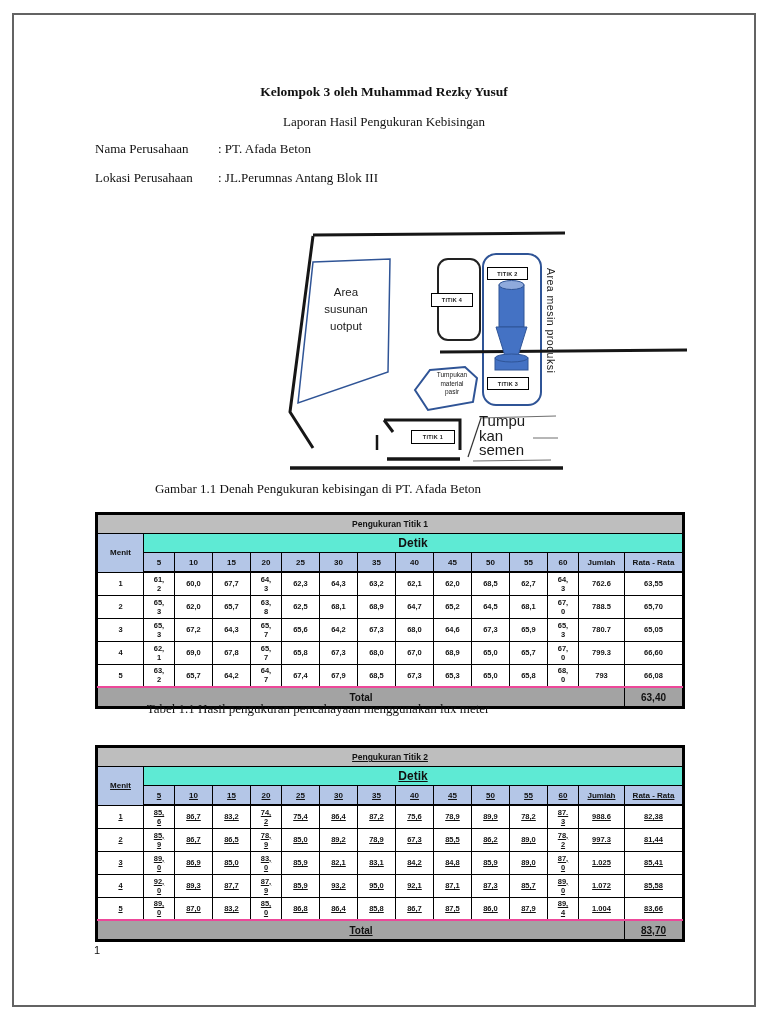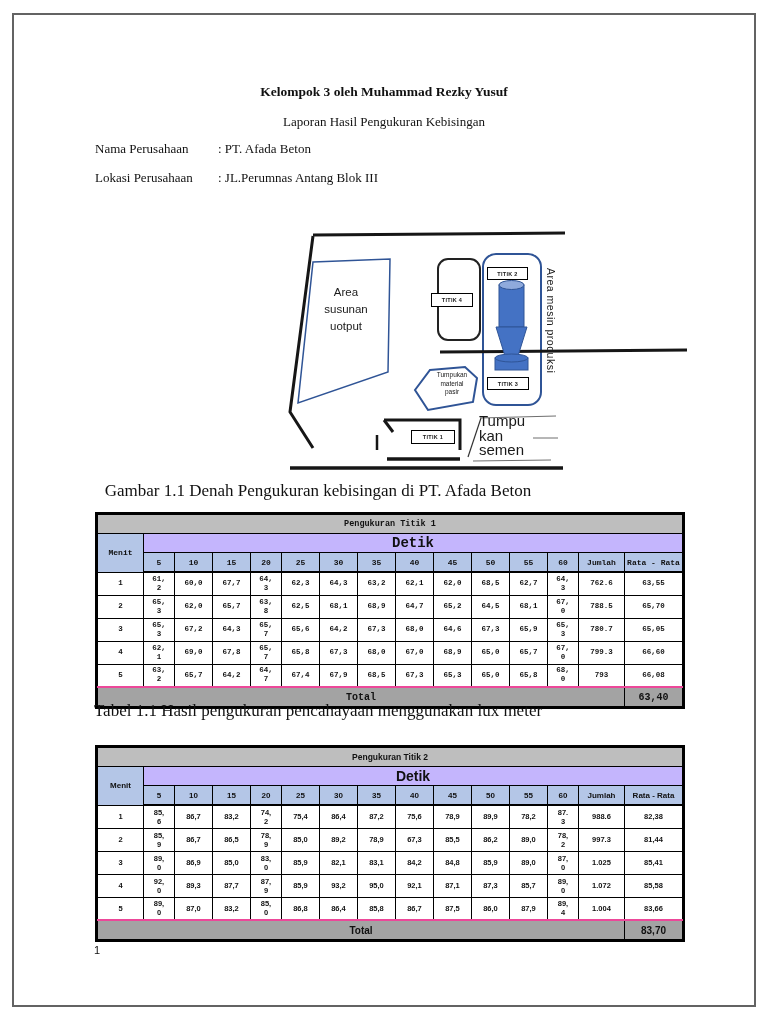--- a/index.html
+++ b/index.html
@@ -9,21 +9,21 @@
   }
   .page-frame{position:absolute;left:12px;top:13px;right:12px;bottom:17px;
     border:2px solid #636363;pointer-events:none;}
   
   .doc-title{position:absolute;left:0;top:84px;width:768px;text-align:center;
     font-weight:bold;font-size:13.5px;}
   .doc-subtitle{position:absolute;left:0;top:114px;width:768px;text-align:center;font-size:13px;}
   .info-block{position:absolute;left:95px;top:141px;font-size:13px;}
   .info-line{height:29px;display:flex;}
   .info-label{width:123px;display:inline-block;}
-  .caption{position:absolute;left:0;width:636px;text-align:center;font-size:17px;}
+  .caption{position:absolute;left:0;width:636px;text-align:center;font-size:13px;}
   .cap-gambar{top:481px;}
   .cap-tabel1{top:701px;}
   .page-number{position:absolute;left:94px;top:944px;font-size:11px;
     font-family:"Liberation Sans", sans-serif;}
   
   .diagram{position:absolute;left:0;top:228px;width:768px;height:252px;}
   .diagram svg{position:absolute;left:0;top:0;}
   .dg-label{position:absolute;font-family:"Liberation Sans", sans-serif;color:#1a1a1a;}
   .lbl-output{left:299px;top:56px;width:94px;text-align:center;font-size:11.5px;line-height:17px;white-space:pre-line;}
   .titik-box{background:#fff;border:1px solid #000;display:flex;align-items:center;justify-content:center;
@@ -38,31 +38,31 @@
   .lbl-semen{left:479px;top:186px;font-size:15px;line-height:14.5px;white-space:pre-line;}
   
   .tbl-wrap{position:absolute;left:95px;border:2px solid #000;
     font-family:"Liberation Sans", sans-serif;}
   table.meas{border-collapse:collapse;table-layout:fixed;width:585px;}
   table.meas th,table.meas td{border:1px solid #000;text-align:center;vertical-align:middle;
     padding:0;white-space:pre-line;overflow:hidden;}
   th.title{height:18px;background:#BEBEBE;font-size:8.5px;font-weight:bold;border-bottom:2px solid #000;}
   th.menit-h{background:#B4C6E7;font-size:8px;font-weight:bold;
     border-right:2px solid #000;border-bottom:2px solid #000;}
-  th.detik-h{height:18px;background:#c4b5fd;font-size:14px;font-weight:bold;}
+  th.detik-h{height:18px;background:#5eead4;font-size:12px;font-weight:bold;}
   tr.tick-row th{height:18px;background:#B4C6E7;font-size:8px;font-weight:bold;border-bottom:2px solid #000;}
   th.jumlah-h,td.jumlah{border-left:2px solid #000;}
   th.rata-h,td.rata{border-left:2px solid #000;}
   tr.data-row{height:23px;}
   tr.data-row td{font-size:7.5px;font-weight:bold;line-height:9px;background:#fff;}
   td.menit{border-right:2px solid #000;}
   td.rata{border-top:none;border-bottom:none;margin-top:24px;}
   tr.total-row td{height:18px;background:#a3a3a3;font-size:10px;font-weight:bold;border-top:2px solid #ec4899;}
-  .t1{top:512px;font-family:Liberation Mono, monospace;}
-  .t2{top:745px;}
+  .t1{top:512px;}
+  .t2{top:745px;text-decoration:underline;}
 </style>
 </head>
 <body>
 
 <div class="page-frame"></div>
 
 <div class="doc-title">Kelompok 3 oleh Muhammad Rezky Yusuf</div>
 <div class="doc-subtitle">Laporan Hasil Pengukuran Kebisingan</div>
 
 <div class="info-block">

